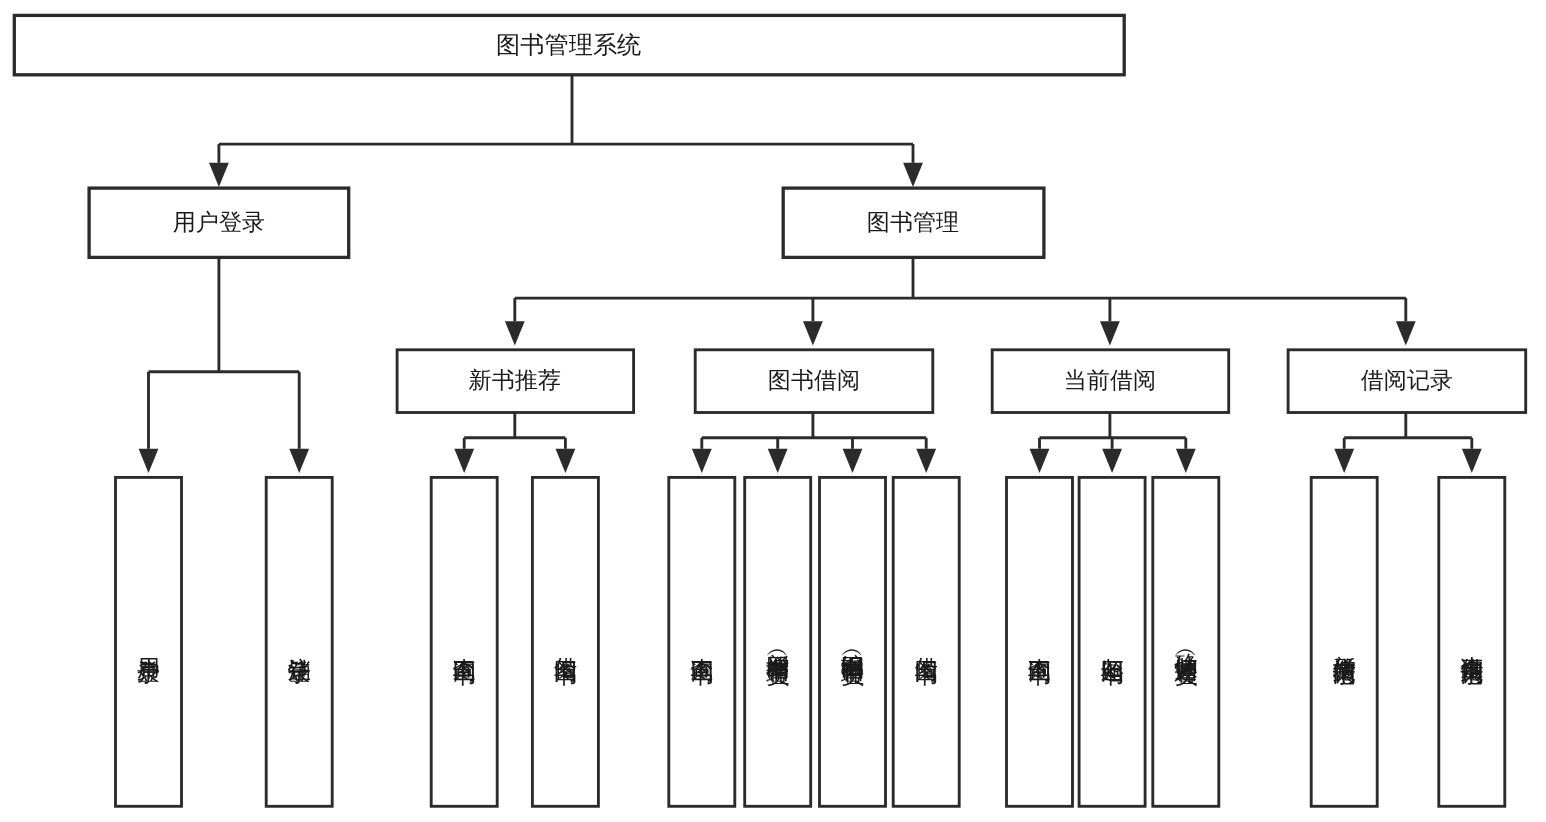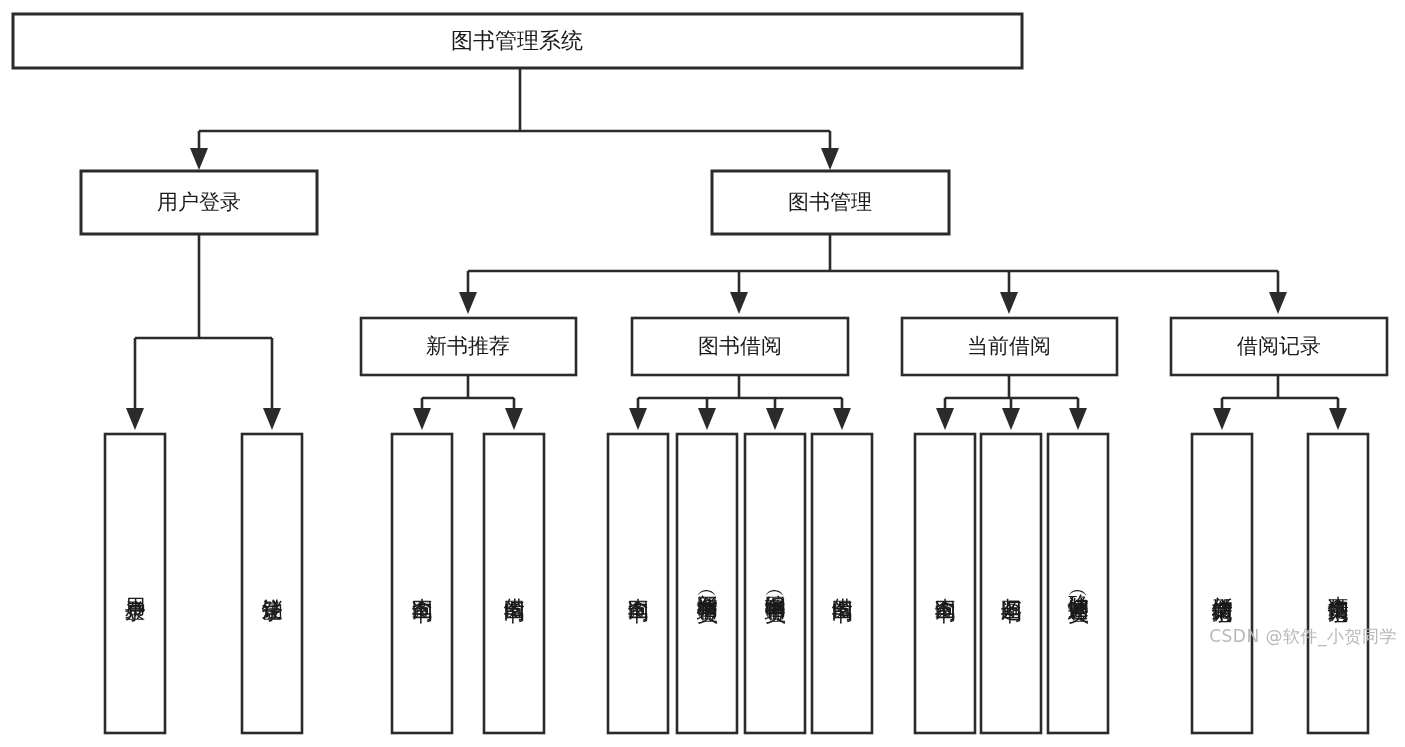--- a/index.html
+++ b/index.html
@@ -229,15 +229,14 @@
   <div class="vert-label" style="left:745px; top:434px; width:60px; height:299px;">编辑图书（管理员）</div>
   <div class="vert-label" style="left:812px; top:434px; width:60px; height:299px;">借阅图书</div>
 
   <div class="vert-label" style="left:915px; top:434px; width:60px; height:299px;">查询图书</div>
   <div class="vert-label" style="left:981px; top:434px; width:60px; height:299px;">归还图书</div>
   <div class="vert-label" style="left:1048px; top:434px; width:60px; height:299px;">确认归还（管理员）</div>
 
   <div class="vert-label" style="left:1192px; top:434px; width:60px; height:299px;">新增借阅记录</div>
   <div class="vert-label" style="left:1308px; top:434px; width:60px; height:299px;">查询借阅记录</div>
 
-  <div class="watermark">CSDN @软件_小贺同学</div>
 
 </div>
 
 </body></html>

